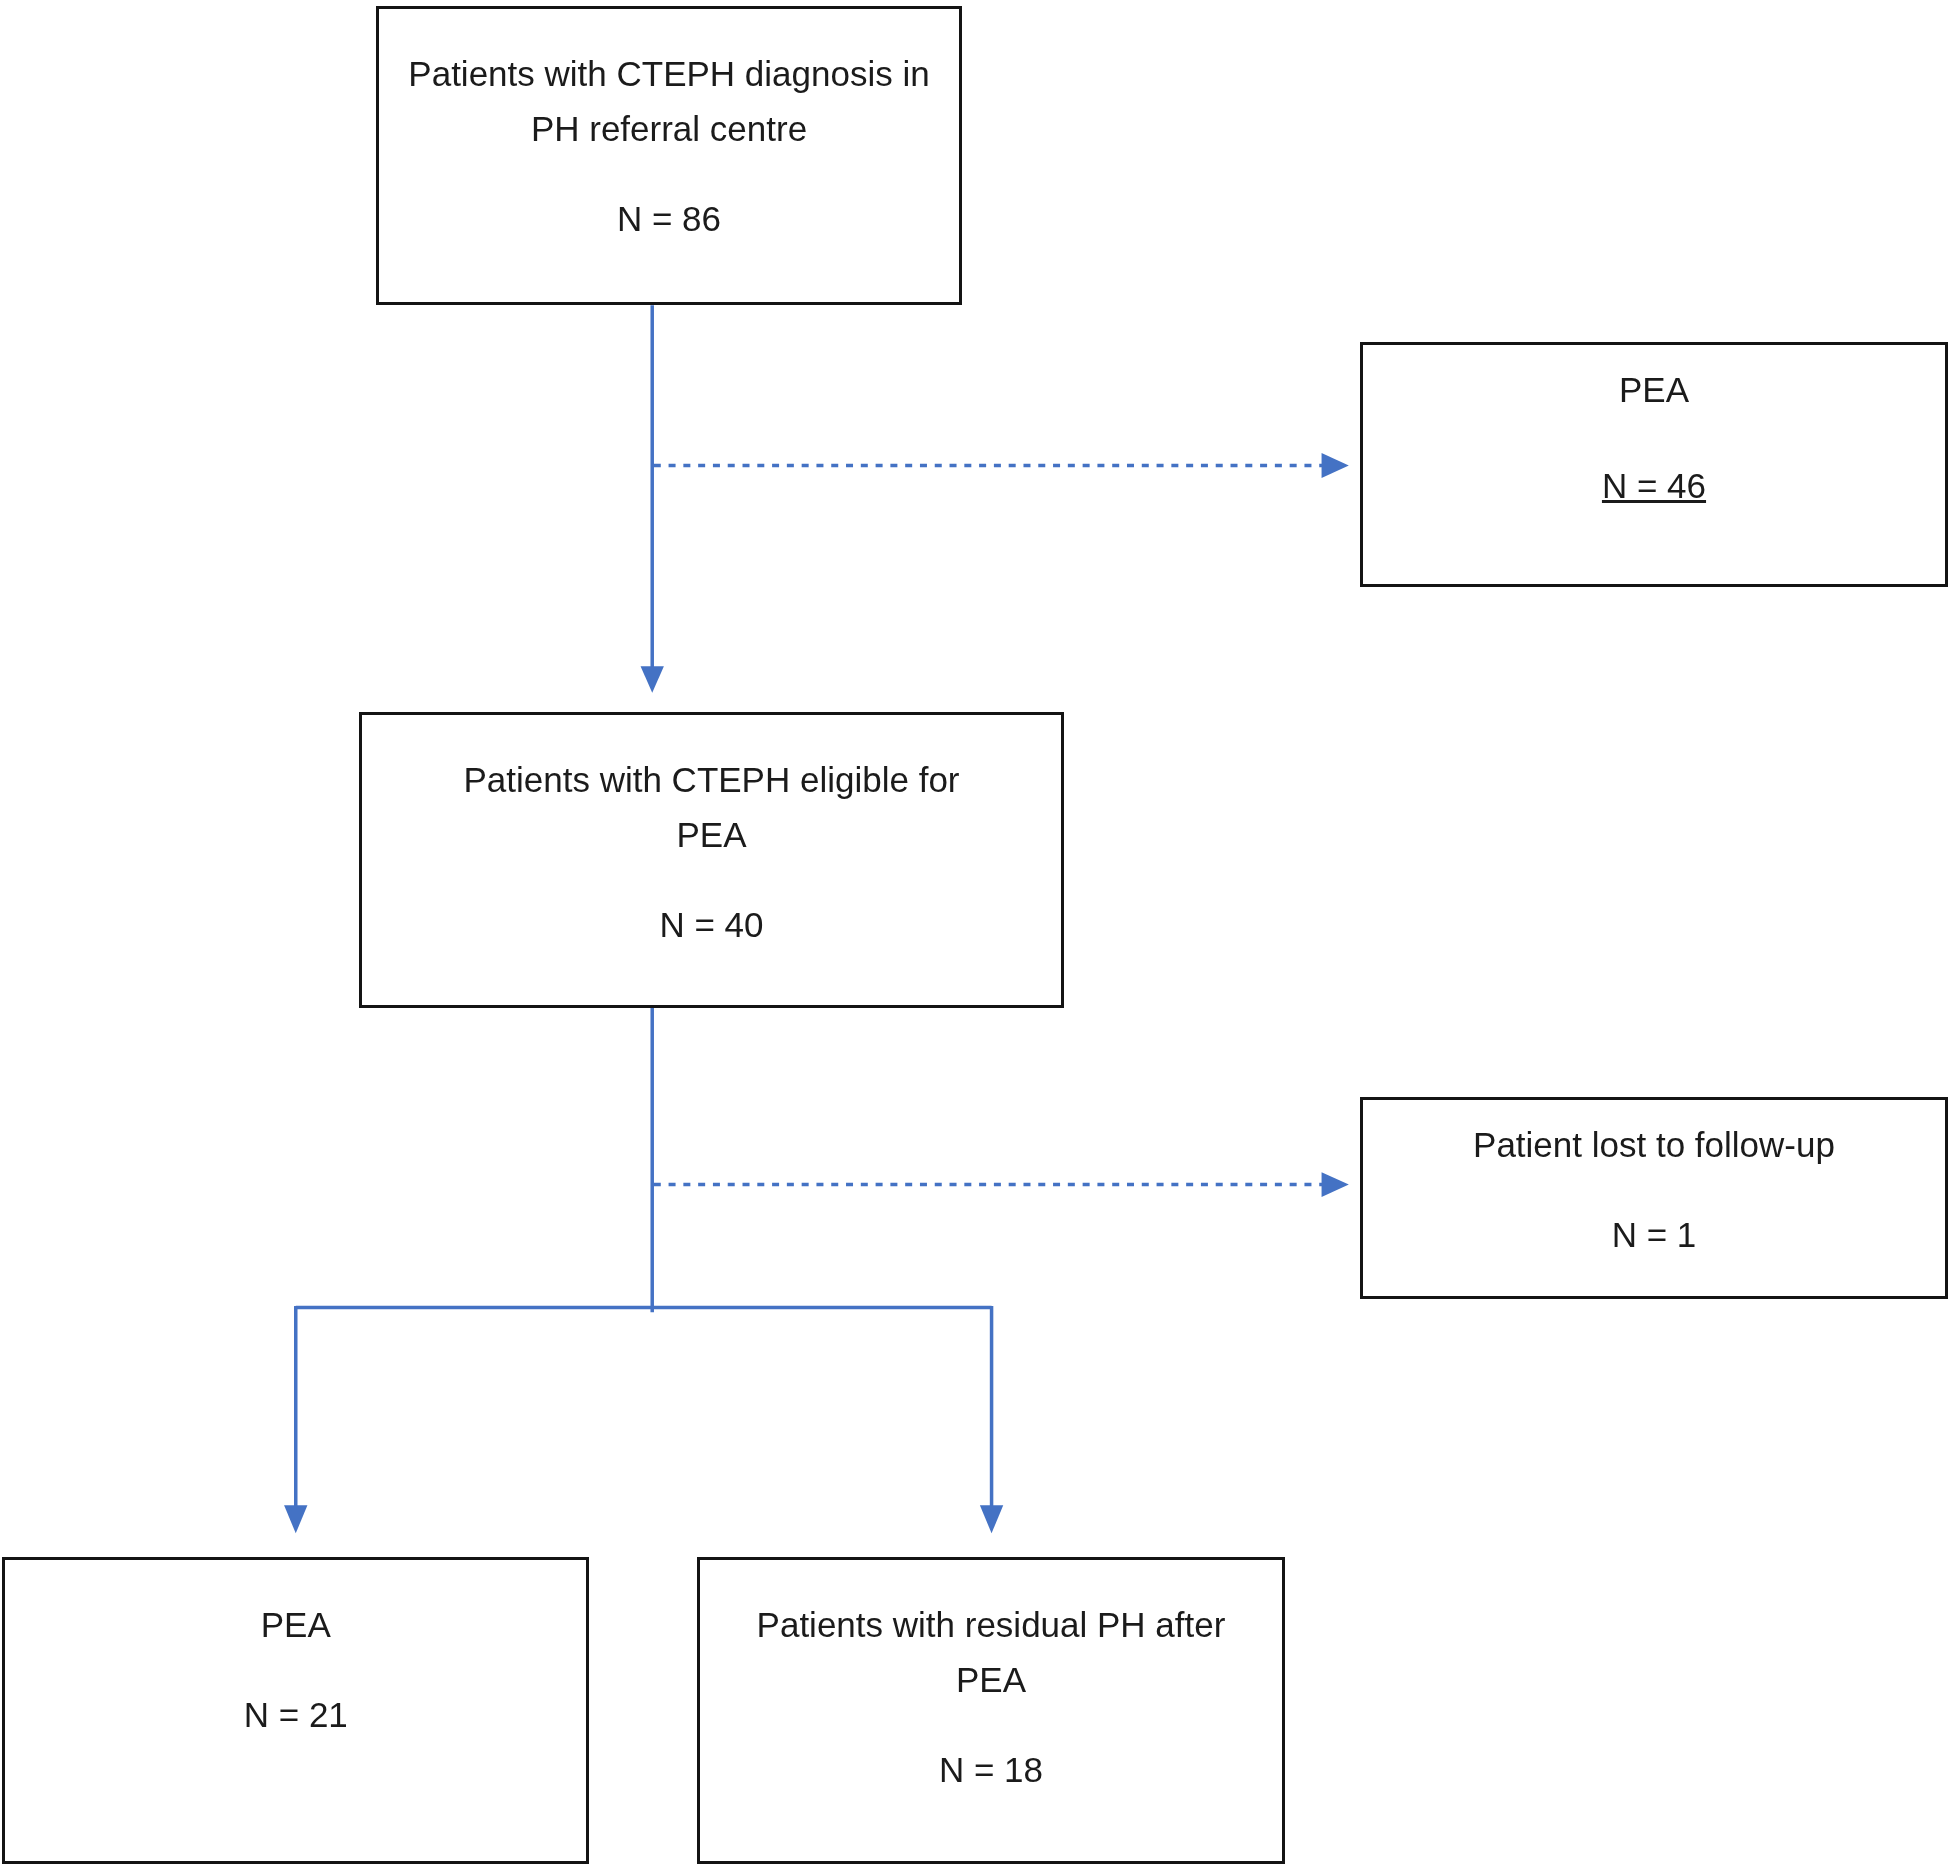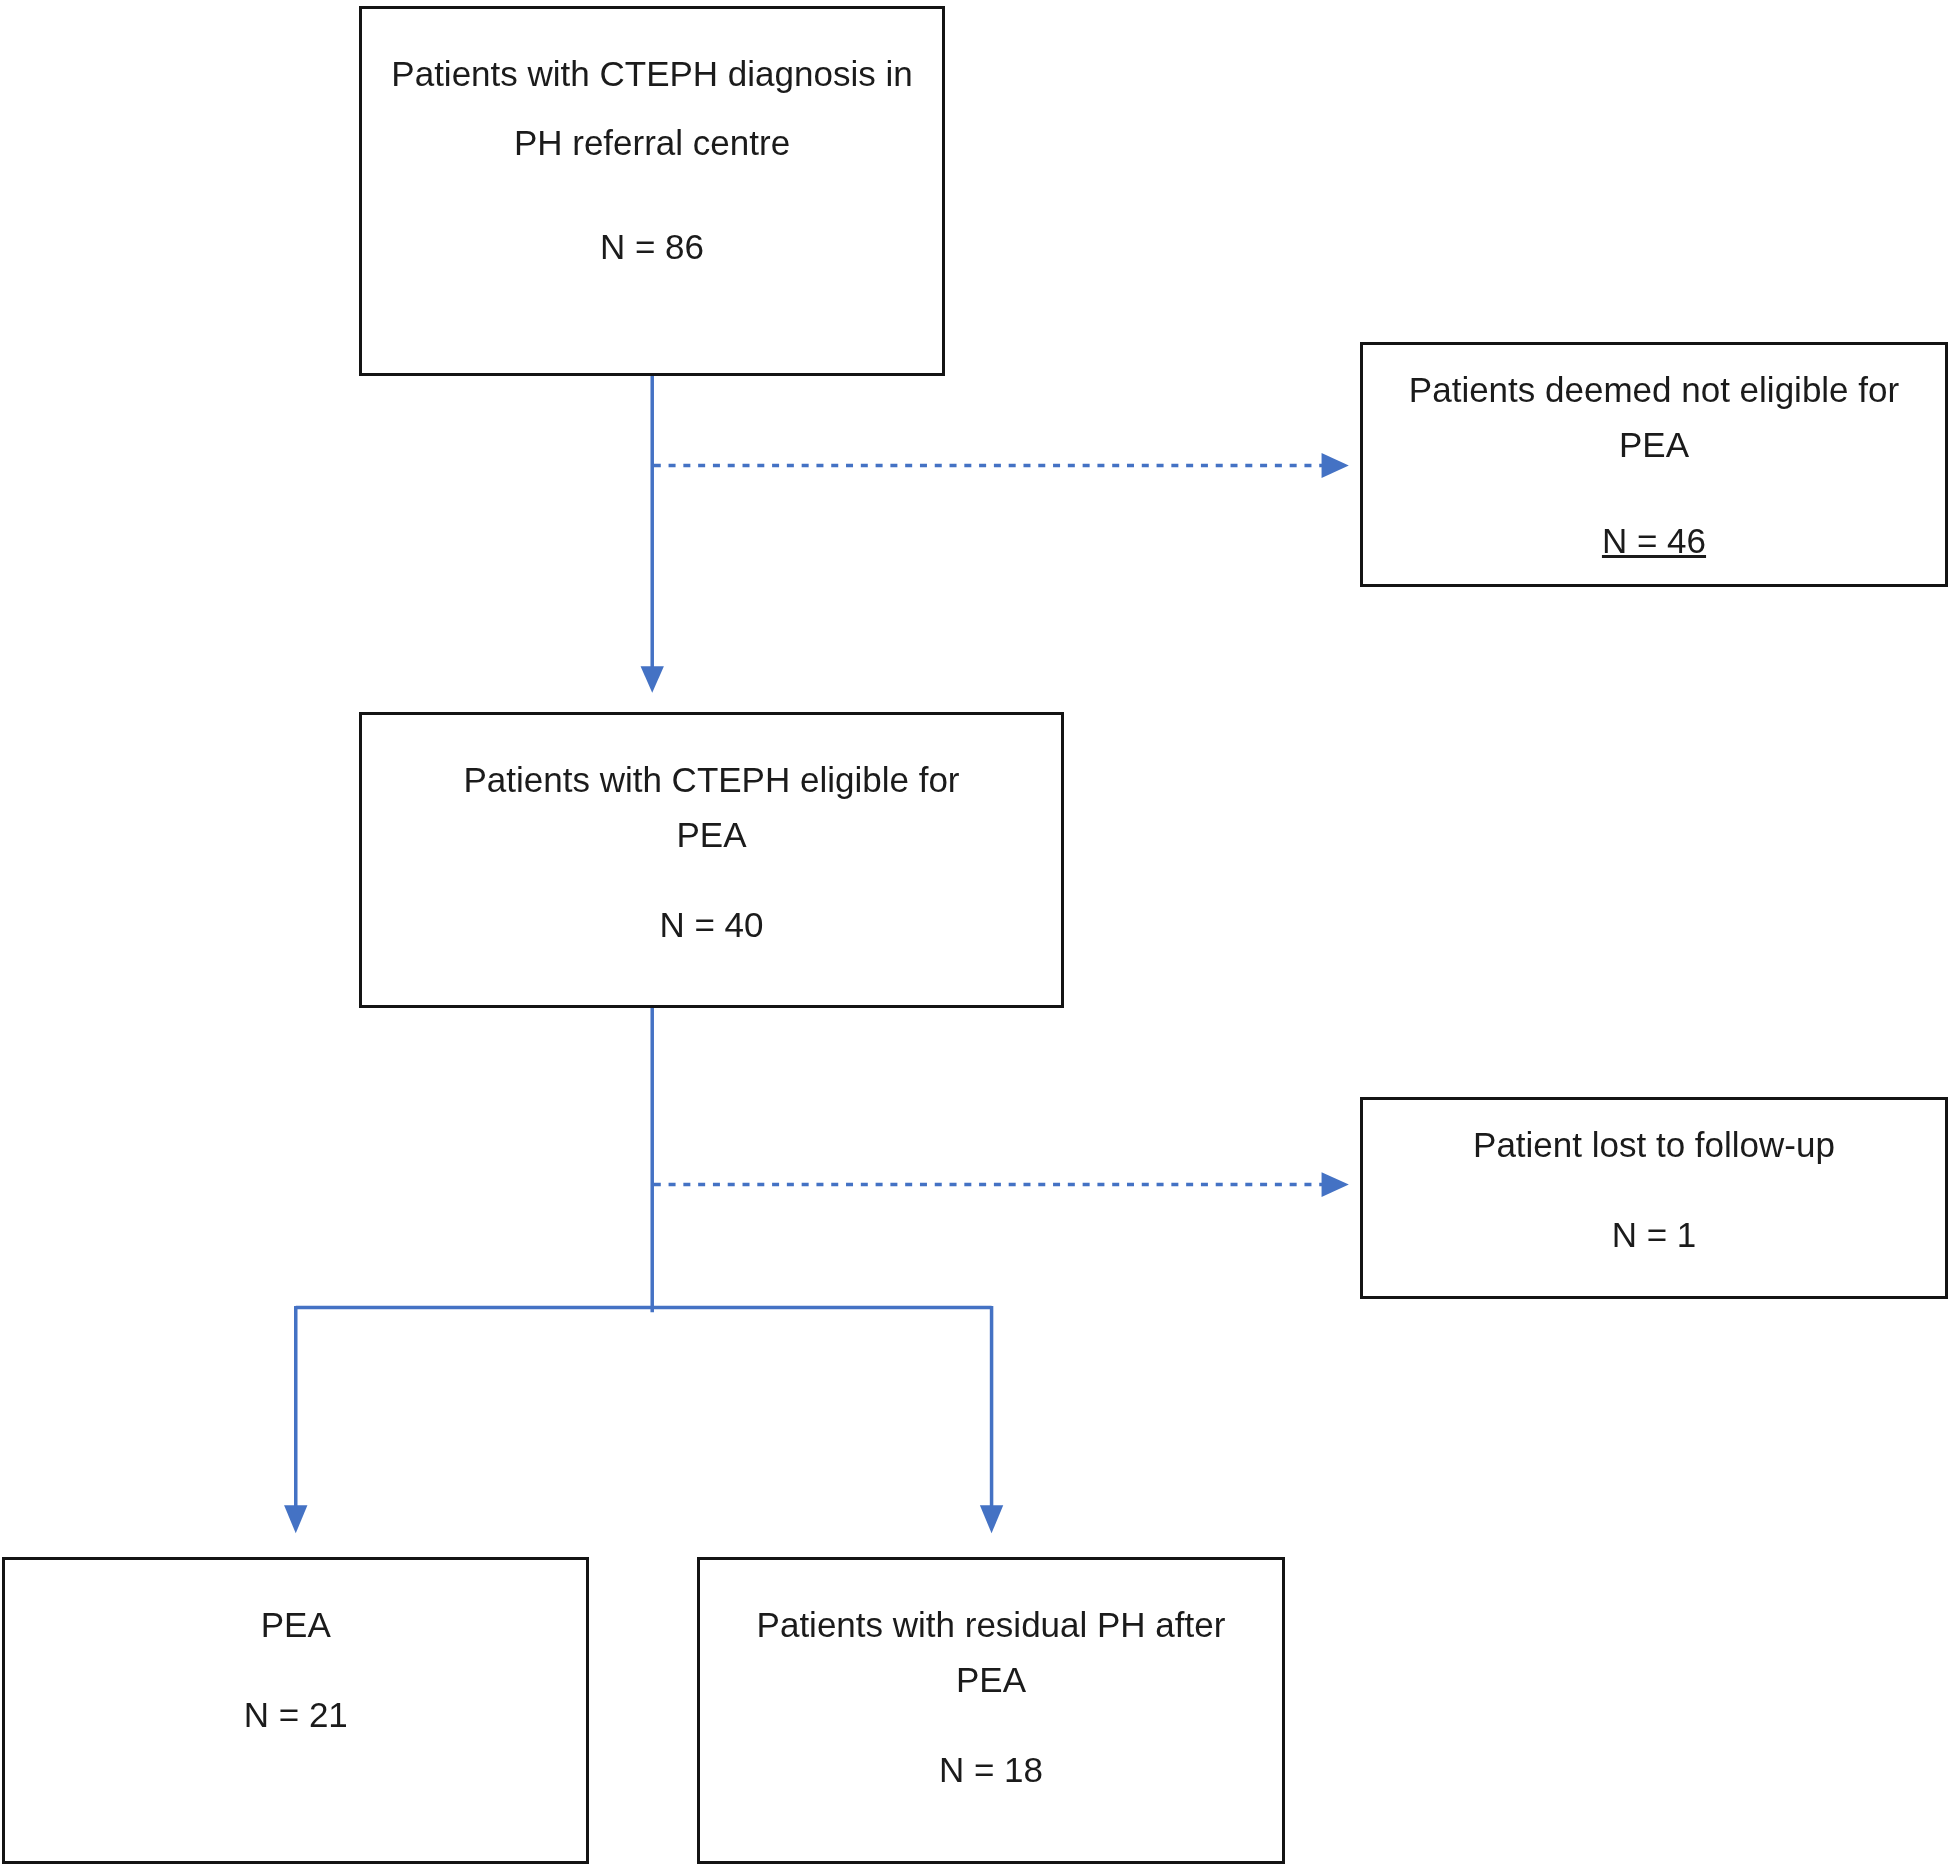--- a/index.html
+++ b/index.html
@@ -47,21 +47,21 @@
     font-size: 35px;
     line-height: 55px;
     color: var(--text-color);
     text-align: center;
     white-space: nowrap;
   }
   .box-count { margin-top: 35px; }
   .pad-a { padding-top: 37px; }
   .pad-b { padding-top: 17px; }
   .count-gap-lg { margin-top: 41px; text-decoration: underline; }
-  #box-cteph        { left: 359px;  top: 6.2px;    width: 586px; height: 370px; gap: 14px; }
+  #box-cteph        { left: 376px;  top: 6.2px;    width: 586px; height: 299px; }
   #box-not-eligible { left: 1360px; top: 342px;  width: 588px; height: 245px; }
   #box-eligible     { left: 359px;  top: 712px;  width: 705px; height: 296px; }
   #box-lost         { left: 1360px; top: 1097px; width: 588px; height: 202px; }
   #box-no-ph        { left: 2.3px;    top: 1557px; width: 587px; height: 307px; }
   #box-residual     { left: 697px;  top: 1557px; width: 588px; height: 307px; }
 </style>
 </head>
 <body>
 
 <div id="flow-canvas">
@@ -88,21 +88,20 @@
     <polygon class="arrowhead" points="1259,1934 1289,1934 1274,1970"></polygon>
   </svg>
 
   <div class="flow-box pad-a" id="box-cteph">
     <div class="box-line">Patients with CTEPH diagnosis in</div>
     <div class="box-line">PH referral centre</div>
     <div class="box-line box-count">N = 86</div>
   </div>
 
   <div class="flow-box pad-b" id="box-not-eligible">
-    <div class="box-line">Patients deemed not eligible for</div>
     <div class="box-line">PEA</div>
     <div class="box-line box-count count-gap-lg">N = 46</div>
   </div>
 
   <div class="flow-box pad-a" id="box-eligible">
     <div class="box-line">Patients with CTEPH eligible for</div>
     <div class="box-line">PEA</div>
     <div class="box-line box-count">N = 40</div>
   </div>
 

